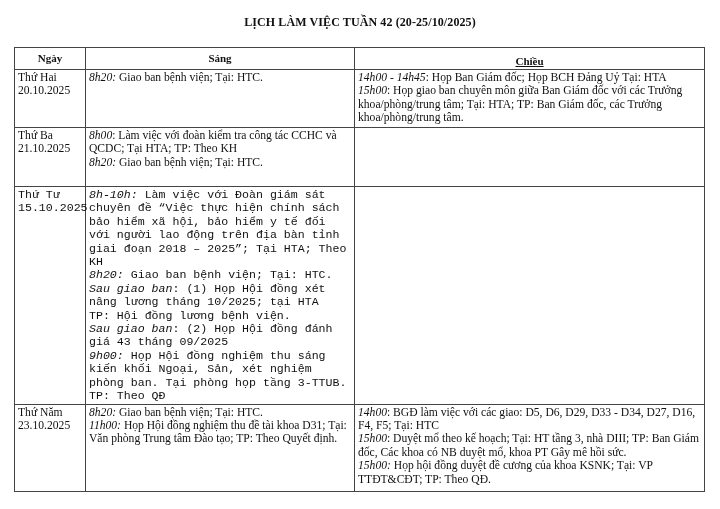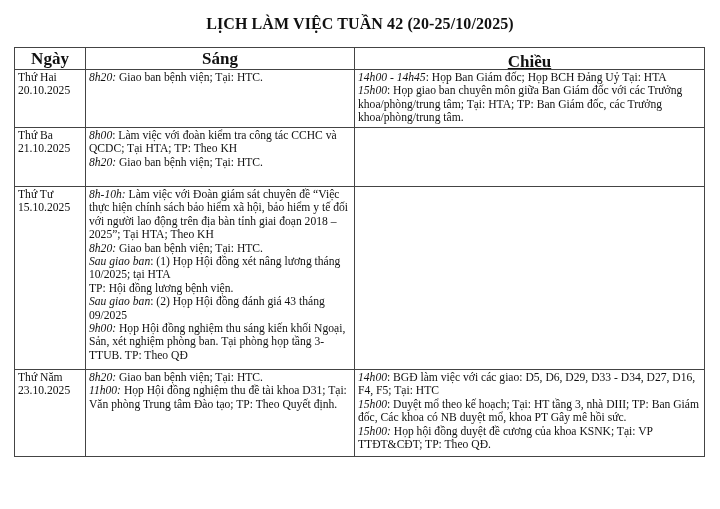--- a/index.html
+++ b/index.html
@@ -15,21 +15,21 @@
       font-family: "Liberation Serif", "DejaVu Serif", serif;
       color: #111;
     }
     .title {
       position: absolute;
       left: 0;
       top: 15px;
       width: 720px;
       text-align: center;
       font-weight: bold;
-      font-size: 16px;
+      font-size: 12px;
       letter-spacing: 0.1px;
       color: #111;
     }
     table.schedule {
       position: absolute;
       left: 14px;
       top: 47px;
       width: 690px;
       border-collapse: collapse;
       table-layout: fixed;
@@ -39,34 +39,34 @@
     table.schedule td, table.schedule th {
       border: 1px solid #444;
       vertical-align: top;
       padding: 1px 3px 1px 3px;
     }
     col.c-day { width: 71px; }
     col.c-morning { width: 269px; }
     col.c-afternoon { width: 350px; }
     th {
       font-weight: bold;
-      font-size: 17px;
+      font-size: 11px;
     }
     tr.header-row th { height: 19px; vertical-align: middle; }
     th.h-afternoon { vertical-align: bottom !important; padding-bottom: 0; text-decoration: underline; }
     td.day {
       text-align: left;
       vertical-align: middle;
       padding: 0 2px;
     }
     .entry { display: block; }
     .time { font-style: italic; text-align: center; }
     tr.r-mon td { height: 55px; }
     tr.r-tue td { height: 56px; }
-    tr.r-wed td { height: 180px; }
+    tr.r-wed td { height: 180px; font-family: Liberation Mono, monospace; }
     tr.r-thu td { height: 84px; }
   </style>
 </head>
 <body>
 
 <div class="title">LỊCH LÀM VIỆC TUẦN 42 (20-25/10/2025)</div>
 
 <table class="schedule">
   <colgroup>
     <col class="c-day">

